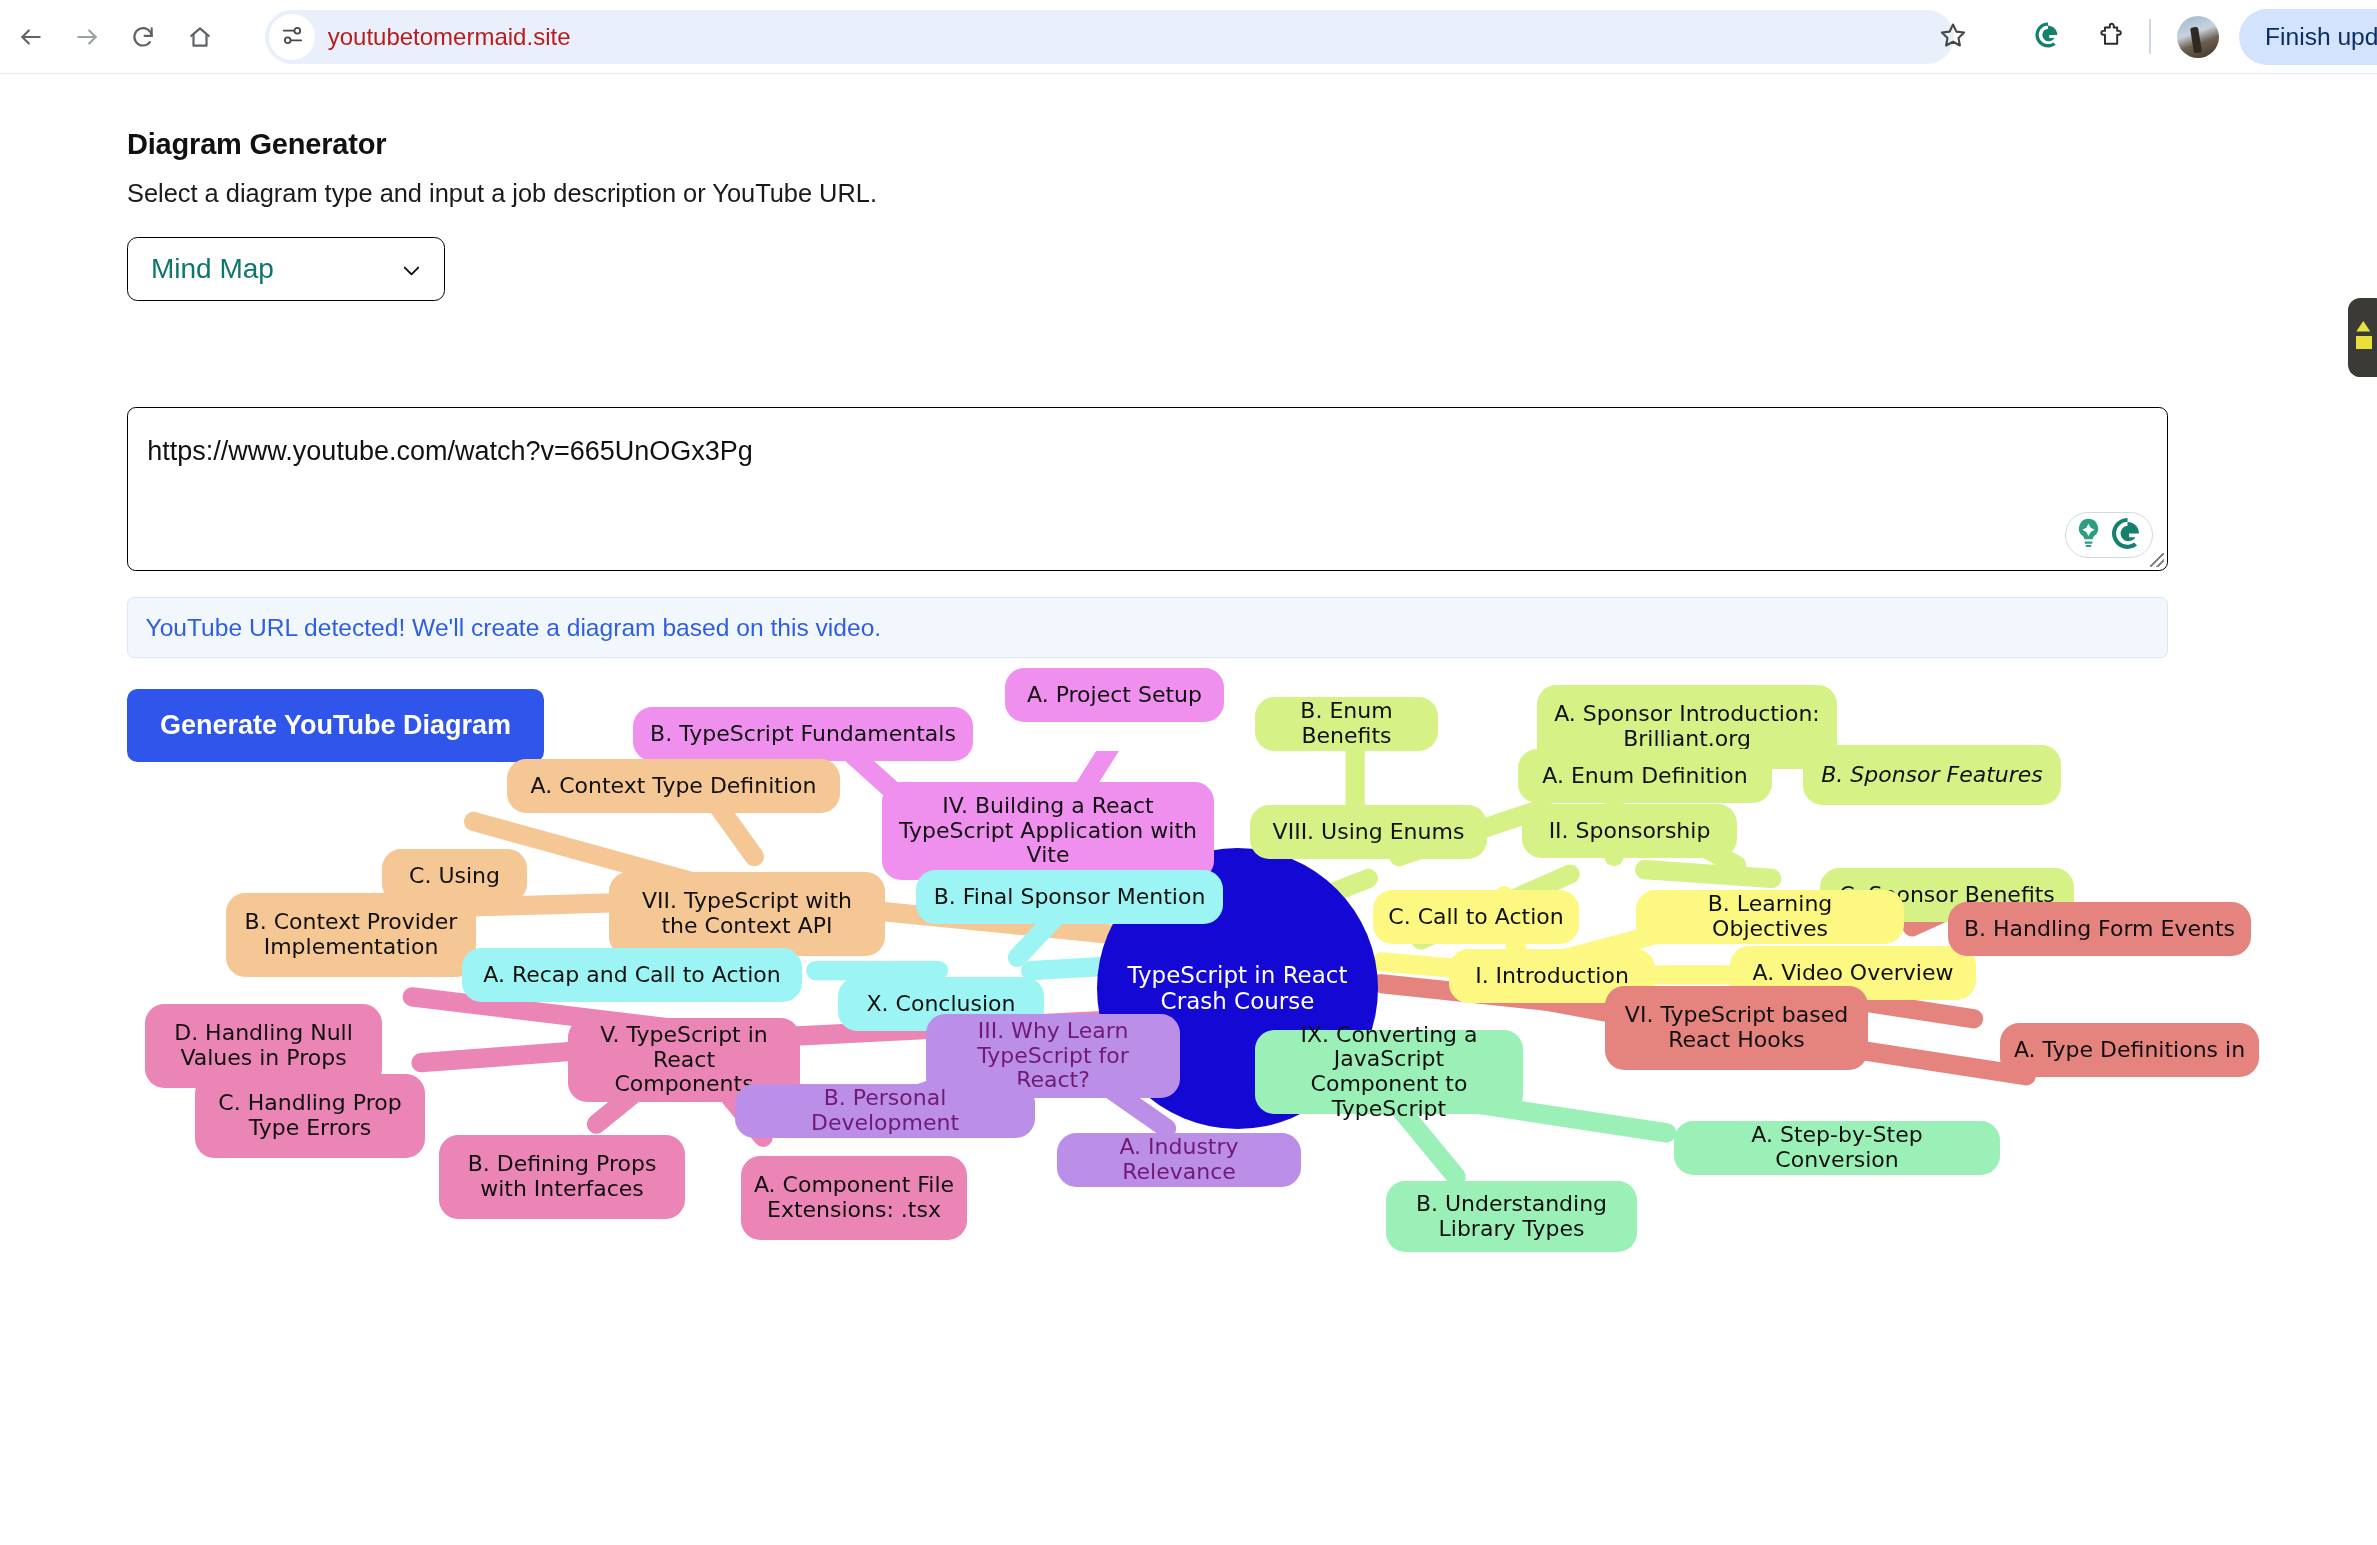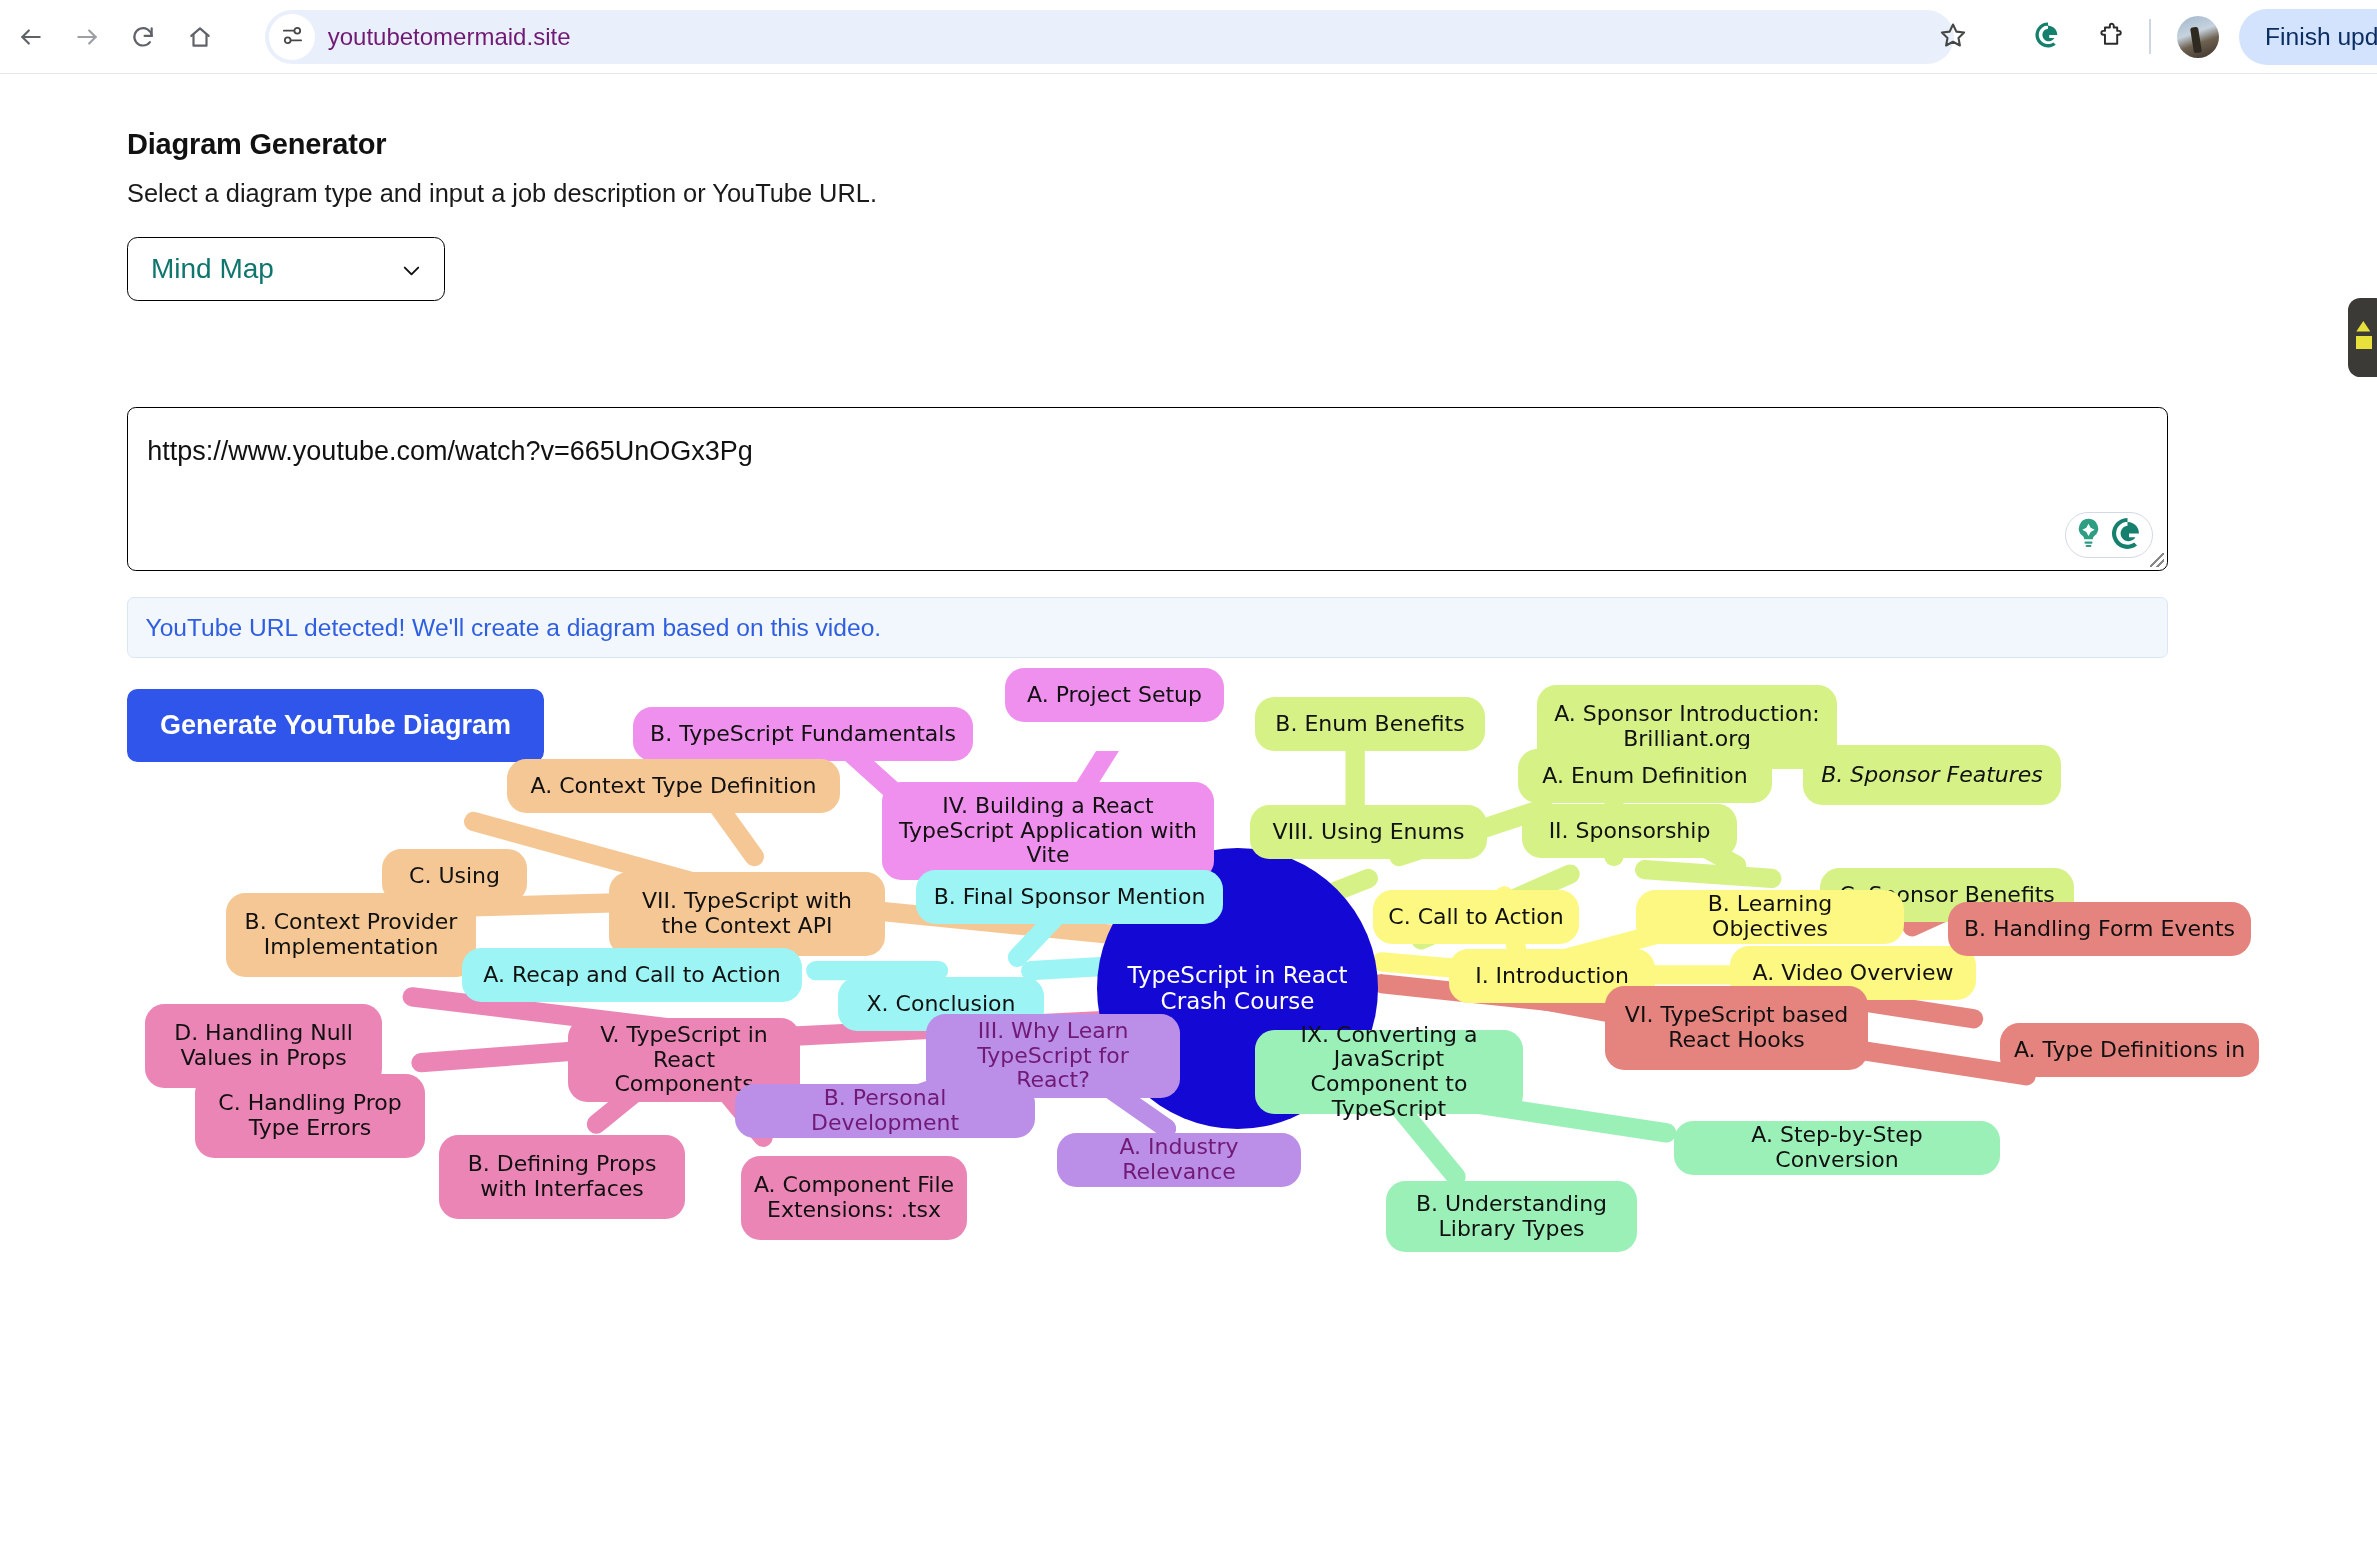--- a/index.html
+++ b/index.html
@@ -30,21 +30,21 @@
     background: #eaf0fb; border-radius: 27px;
     display: flex; align-items: center;
   }
   .omni-icon-wrap {
     width: 46px; height: 46px; margin-left: 4.4px;
     background: #ffffff; border-radius: 50%;
     display: flex; align-items: center; justify-content: center;
     flex: 0 0 auto;
   }
   .omni-url {
-    font-size: 24px; color: #701a75; margin-left: 12.3px;
+    font-size: 24px; color: #b91c1c; margin-left: 12.3px;
     font-family: "Liberation Sans", sans-serif;
     white-space: nowrap;
   }
   .star-btn {
     position: absolute; left: 1927px; top: 11.4px;
     width: 51px; height: 51px;
     display: flex; align-items: center; justify-content: center;
     border-radius: 50%; cursor: pointer;
   }
   .ext-icon {
@@ -365,21 +365,21 @@
 
     <div class="node" style="left:507px; top:8px; width:333px; height:54px; background:#f5c795;">A. Context Type Definition</div>
     <div class="node" style="left:382px; top:98px; width:145px; height:54px; background:#f5c795;">C. Using</div>
     <div class="node" style="left:226px; top:142px; width:250px; height:84px; background:#f5c795;">B. Context Provider Implementation</div>
     <div class="node" style="left:609px; top:121px; width:276px; height:84px; background:#f5c795;">VII. TypeScript with the Context API</div>
 
     <div class="node" style="left:916px; top:119px; width:307px; height:54px; background:#9df4f4;">B. Final Sponsor Mention</div>
     <div class="node" style="left:462px; top:197px; width:340px; height:54px; background:#9df4f4;">A. Recap and Call to Action</div>
     <div class="node" style="left:838px; top:226px; width:206px; height:54px; background:#9df4f4;">X. Conclusion</div>
 
-    <div class="node" style="left:1255px; top:-54px; width:230px; height:54px; background:#d6f186;text-align:right;">B. Enum Benefits</div>
+    <div class="node" style="left:1255px; top:-54px; width:183px; height:54px; background:#d6f186;">B. Enum Benefits</div>
     <div class="node" style="left:1537px; top:-66px; width:300px; height:84px; background:#d6f186;">A. Sponsor Introduction: Brilliant.org</div>
     <div class="node" style="left:1518px; top:-1.8px; width:254px; height:54px; background:#d6f186;">A. Enum Definition</div>
     <div class="node" style="left:1803px; top:-6.1px; width:258px; height:60px; background:#d6f186;font-style:italic;">B. Sponsor Features</div>
     <div class="node" style="left:1250px; top:54px; width:237px; height:54px; background:#d6f186;">VIII. Using Enums</div>
     <div class="node" style="left:1522px; top:53px; width:215px; height:54px; background:#d6f186;">II. Sponsorship</div>
     <div class="node" style="left:1820px; top:117px; width:254px; height:54px; background:#d6f186;">C. Sponsor Benefits</div>
 
     <div class="node" style="left:1373px; top:139px; width:206px; height:54px; background:#fcf881;">C. Call to Action</div>
     <div class="node" style="left:1636px; top:139px; width:268px; height:54px; background:#fcf881;">B. Learning Objectives</div>
     <div class="node" style="left:1449px; top:198px; width:206px; height:54px; background:#fcf881;">I. Introduction</div>

